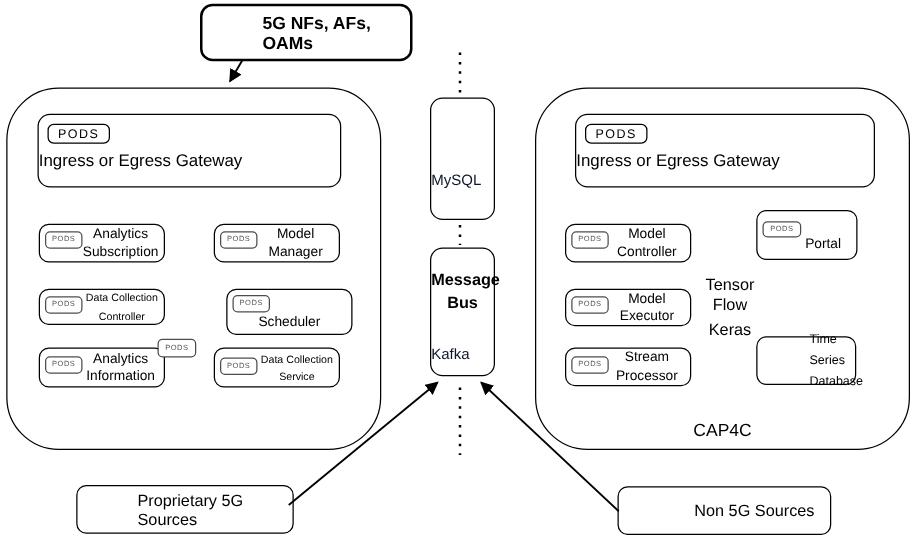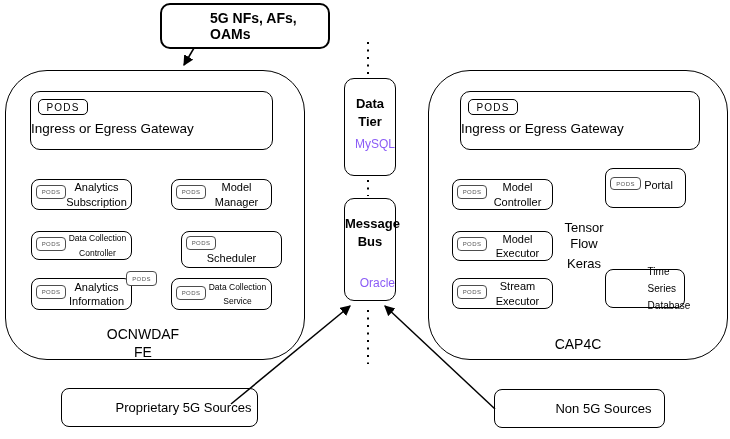--- a/index.html
+++ b/index.html
@@ -24,21 +24,21 @@
     font-size:6px;letter-spacing:0.4px;color:#555;box-sizing:border-box;z-index:3;
   }
   .comp-lbl{
     position:absolute;left:32px;right:2px;top:0;bottom:0;
     display:flex;align-items:center;justify-content:center;
     font-size:11px;line-height:1.3;white-space:pre-line;text-align:center;
   }
   .comp-lbl.small{font-size:8.5px;line-height:1.65;left:34px;}
   .bottom-lbl{position:absolute;left:0;right:0;bottom:3px;text-align:center;font-size:11px;}
   .tier-title{position:absolute;left:0;right:0;top:16px;text-align:center;font-weight:bold;font-size:13px;line-height:1.35;white-space:pre-line;}
-  .tech{position:absolute;left:0;right:0;text-align:right;font-size:12px;color:#8b5cf6;}
+  .tech{position:absolute;left:0;right:0;text-align:left;font-size:12px;color:#0f172a;}
   .freeText{position:absolute;text-align:center;font-size:13px;line-height:1.2;white-space:pre-line;}
   .zone-name{position:absolute;text-align:center;font-size:14px;line-height:1.25;white-space:pre-line;}
   svg.overlay{position:absolute;left:0;top:0;pointer-events:none;z-index:6;}
 </style>
 </head>
 <body>
 
 <div id="canvas">
 
   <div class="box rounded10 flexc" style="left:160px;top:3px;width:170px;height:46px;border-width:2px;font-weight:bold;font-size:14px;">
@@ -98,33 +98,29 @@
   </div>
 
   <div class="box" style="left:171px;top:278px;width:101px;height:32px;">
     <span class="badge-sm" style="left:4px;top:7px;">
       <span>PODS</span>
       </span>
     <div class="comp-lbl small">Data Collection
 Service</div>
   </div>
 
-  <div class="zone-name" style="left:93px;top:326px;width:100px;">OCNWDAF
-FE</div>
 
   <div class="box rounded10" style="left:344px;top:78px;width:52px;height:98px;z-index:2;">
-    <div class="tier-title">Data
-Tier</div>
     <div class="tech" style="top:58px;">MySQL</div>
   </div>
 
   <div class="box rounded10" style="left:344px;top:198px;width:52px;height:103px;z-index:2;">
     <div class="tier-title">Message
 Bus</div>
-    <div class="tech" style="bottom:10px;">Oracle</div>
+    <div class="tech" style="bottom:10px;">Kafka</div>
   </div>
 
   <div class="box container" style="left:428px;top:70px;width:300px;height:290px;"></div>
 
   <div class="box rounded10" style="left:460px;top:91px;width:240px;height:59px;">
     <span class="badge-lg" style="left:7px;top:7px;">
       <span>PODS</span>
     </span>
     <div class="lbl" style="left:0;right:0;top:29px;font-size:13.5px;">Ingress or Egress Gateway</div>
   </div>
@@ -134,51 +130,51 @@
       <span>PODS</span>
       </span>
     <div class="comp-lbl">Model
 Controller</div>
   </div>
 
   <div class="box" style="left:605px;top:168px;width:81px;height:40px;">
     <span class="badge-sm" style="left:4px;top:8px;width:31px;height:13px;">
       <span>PODS</span>
       </span>
-    <div class="bottom-lbl" style="left:26px;bottom:16px;">Portal</div>
+    <div class="bottom-lbl" style="left:26px;bottom:6px;">Portal</div>
   </div>
 
   <div class="box" style="left:452px;top:231px;width:101px;height:30px;">
     <span class="badge-sm" style="left:4px;top:5px;">
       <span>PODS</span>
       </span>
     <div class="comp-lbl">Model
 Executor</div>
   </div>
 
   <div class="box" style="left:452px;top:278px;width:101px;height:31px;">
     <span class="badge-sm" style="left:4px;top:6px;">
       <span>PODS</span>
       </span>
     <div class="comp-lbl">Stream
-Executor</div>
+Processor</div>
   </div>
 
   <div class="freeText" style="left:554px;top:220px;width:60px;">Tensor
 Flow</div>
   <div class="freeText" style="left:554px;top:256px;width:60px;">Keras</div>
 
   <div class="box flexc" style="left:605px;top:269px;width:80px;height:39px;font-size:10px;line-height:1.7;">
     <span class="pre">Time Series
 Database</span>
   </div>
 
   <div class="zone-name" style="left:528px;top:336px;width:100px;">CAP4C</div>
 
-  <div class="box flexc" style="left:61px;top:388px;width:197px;height:39px;font-size:13px;">
+  <div class="box flexc" style="left:61px;top:388px;width:174px;height:39px;font-size:13px;">
     <span>Proprietary 5G Sources</span>
   </div>
 
   <div class="box flexc" style="left:494px;top:389px;width:171px;height:39px;font-size:13px;">
     <span>Non 5G Sources</span>
   </div>
 
   <svg class="overlay" width="730" height="439" viewBox="0 0 730 439">
     <defs>
       <marker id="ah" markerWidth="9" markerHeight="9" refX="6.2" refY="3.5" orient="auto">

